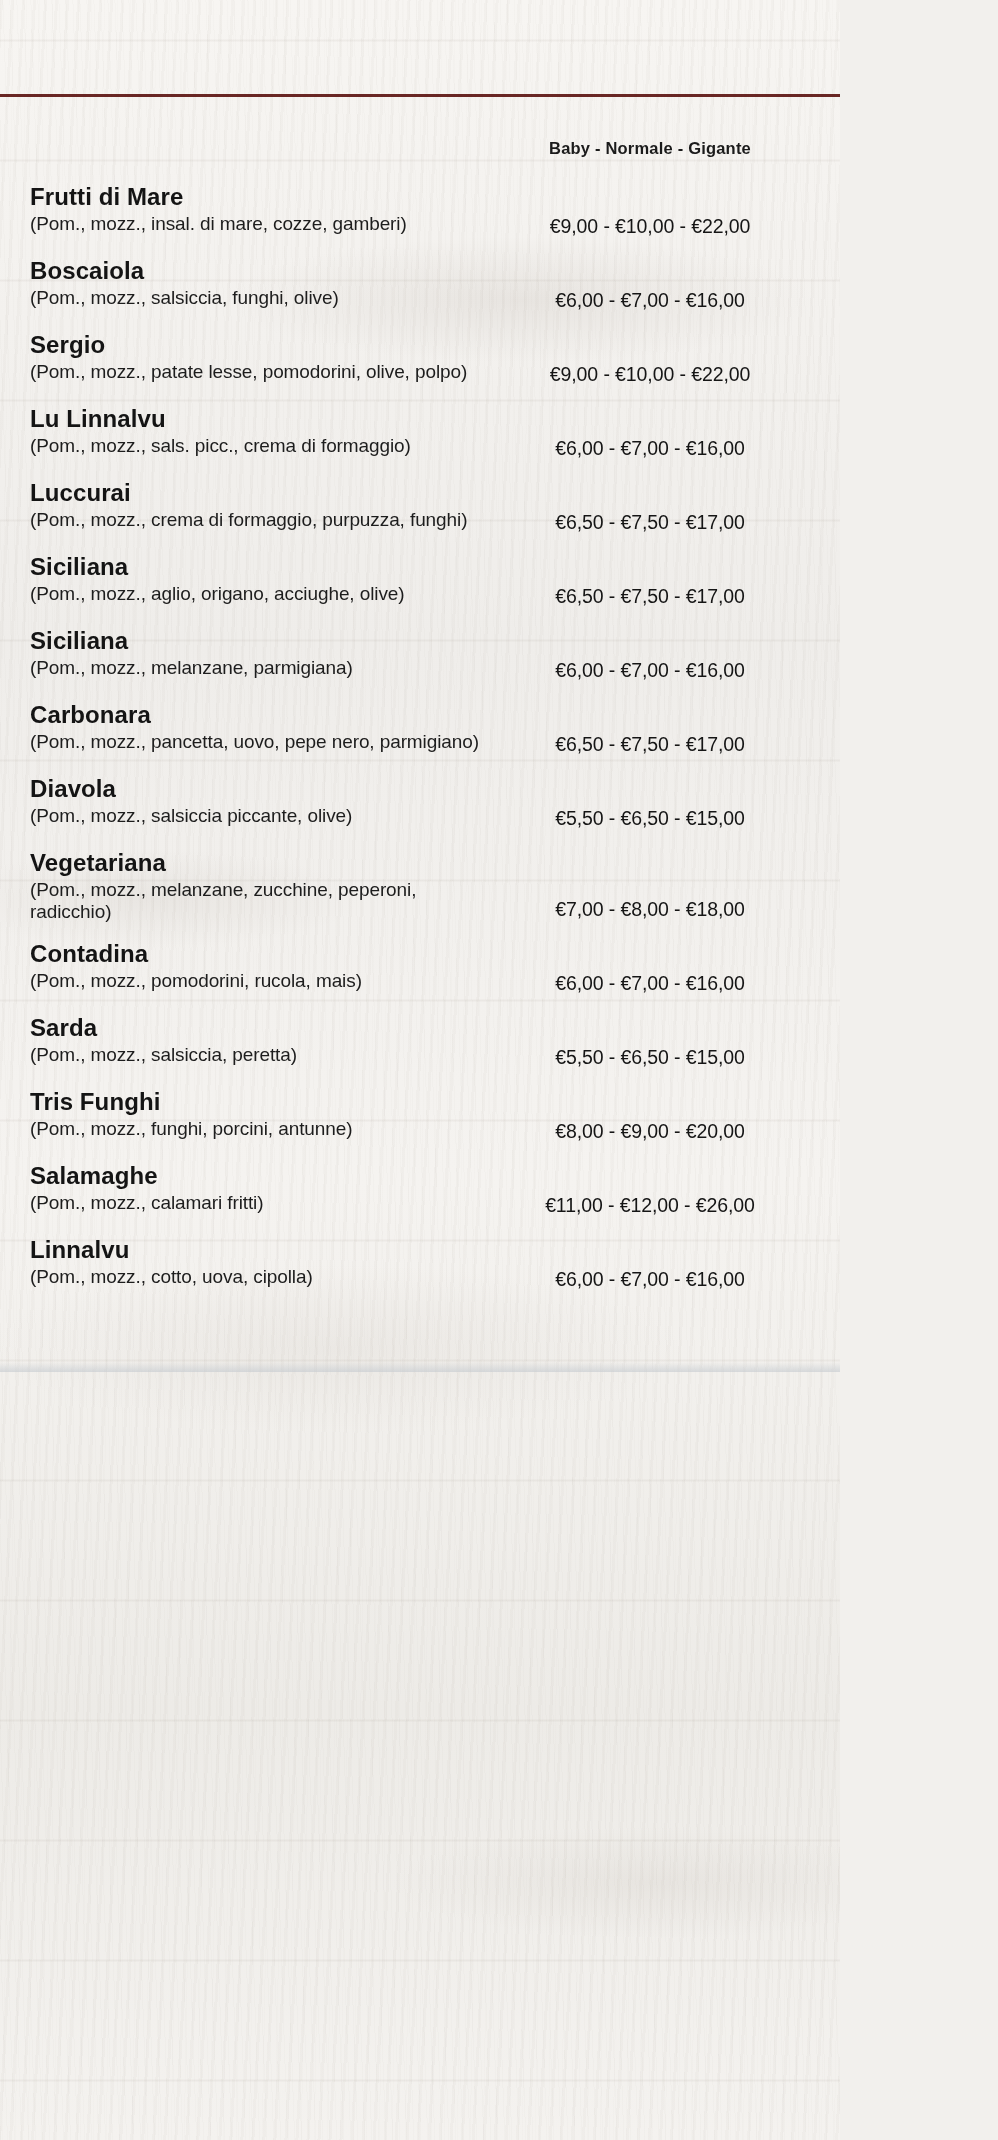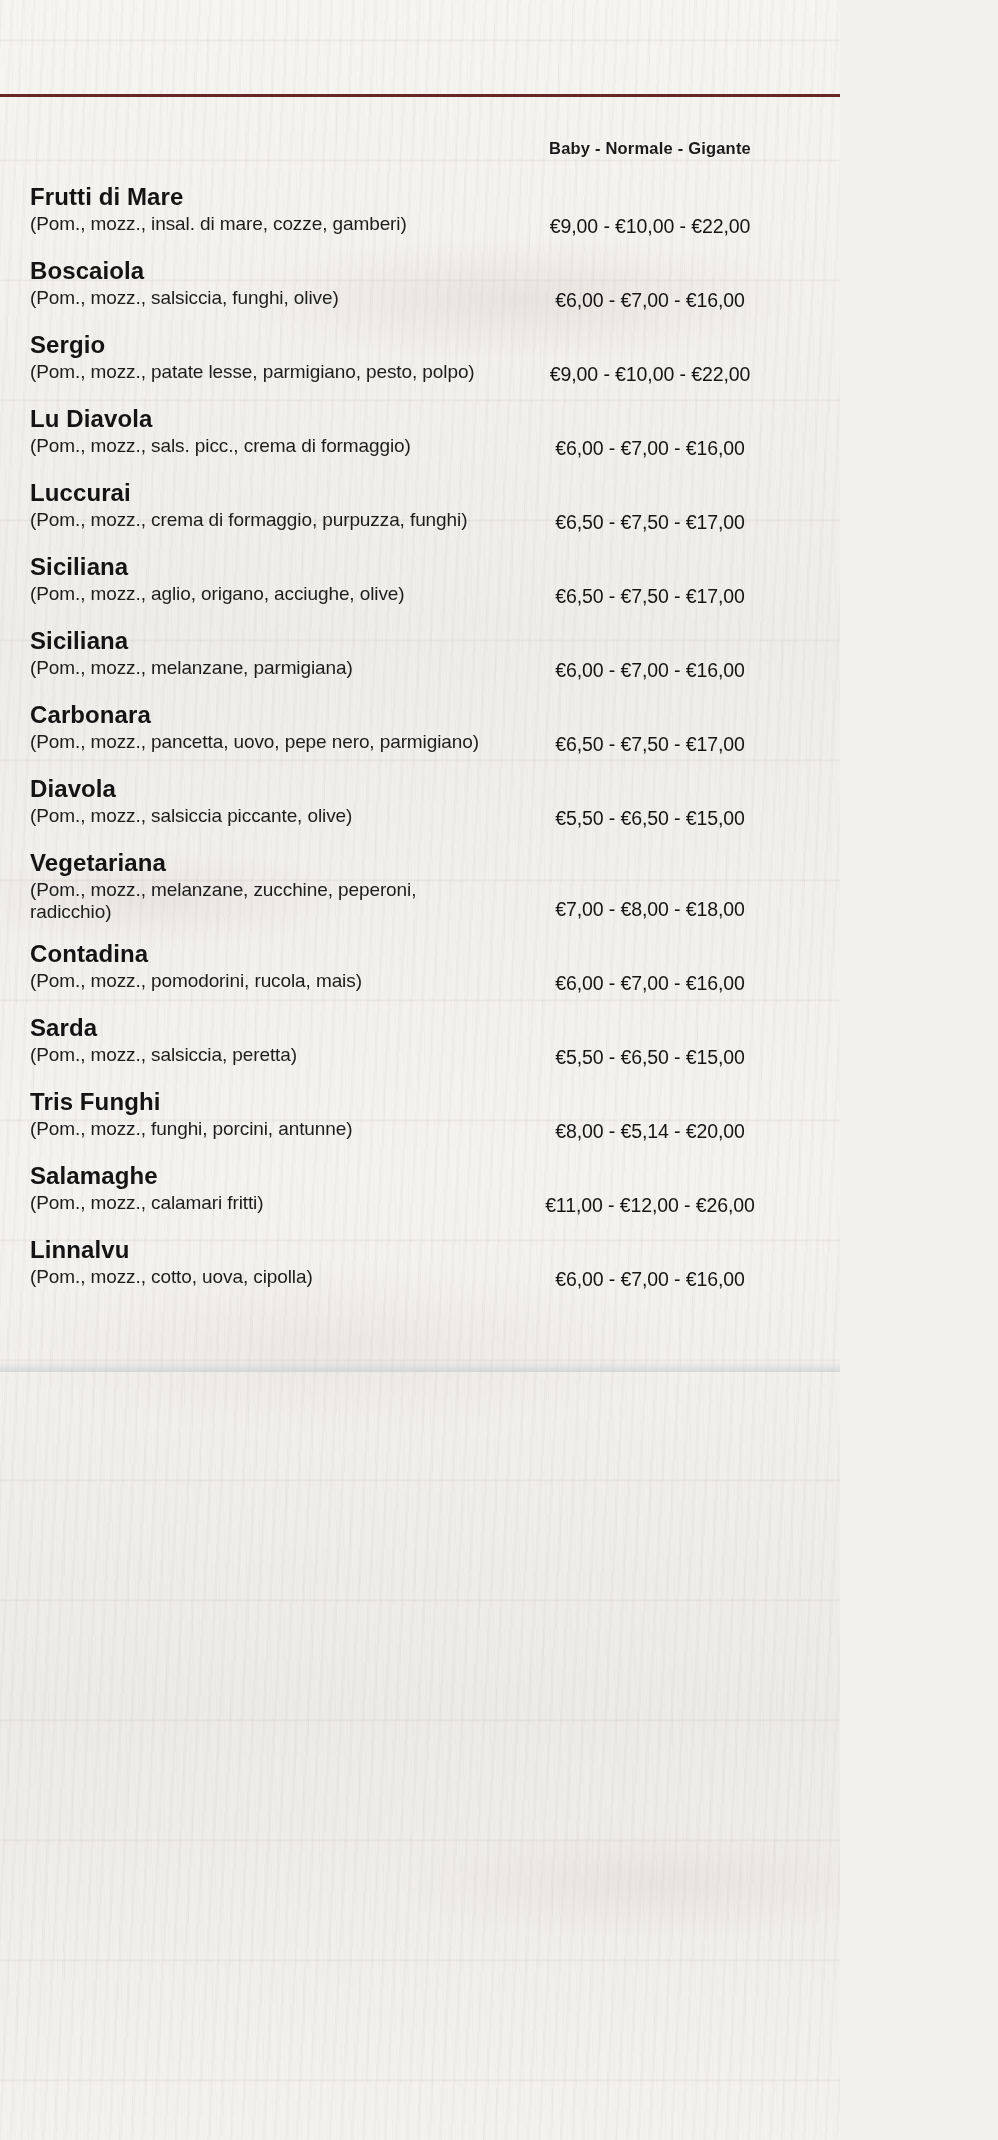--- a/index.html
+++ b/index.html
@@ -167,29 +167,29 @@
           <div class="name">Boscaiola</div>
           <div class="desc">(Pom., mozz., salsiccia, funghi, olive)</div>
         </div>
         <div class="right">
           <div class="price">€6,00 - €7,00 - €16,00</div>
         </div>
       </div>
       <div class="row">
         <div class="left">
           <div class="name">Sergio</div>
-          <div class="desc">(Pom., mozz., patate lesse, parmigiano, pesto, polpo)</div>
+          <div class="desc">(Pom., mozz., patate lesse, pomodorini, olive, polpo)</div>
         </div>
         <div class="right">
           <div class="price">€9,00 - €10,00 - €22,00</div>
         </div>
       </div>
       <div class="row">
         <div class="left">
-          <div class="name">Lu Diavola</div>
+          <div class="name">Lu Linnalvu</div>
           <div class="desc">(Pom., mozz., sals. picc., crema di formaggio)</div>
         </div>
         <div class="right">
           <div class="price">€6,00 - €7,00 - €16,00</div>
         </div>
       </div>
       <div class="row">
         <div class="left">
           <div class="name">Luccurai</div>
           <div class="desc">(Pom., mozz., crema di formaggio, purpuzza, funghi)</div>
@@ -260,21 +260,21 @@
         <div class="right">
           <div class="price">€5,50 - €6,50 - €15,00</div>
         </div>
       </div>
       <div class="row">
         <div class="left">
           <div class="name">Tris Funghi</div>
           <div class="desc">(Pom., mozz., funghi, porcini, antunne)</div>
         </div>
         <div class="right">
-          <div class="price">€8,00 - €5,14 - €20,00</div>
+          <div class="price">€8,00 - €9,00 - €20,00</div>
         </div>
       </div>
       <div class="row">
         <div class="left">
           <div class="name">Salamaghe</div>
           <div class="desc">(Pom., mozz., calamari fritti)</div>
         </div>
         <div class="right">
           <div class="price">€11,00 - €12,00 - €26,00</div>
         </div>

